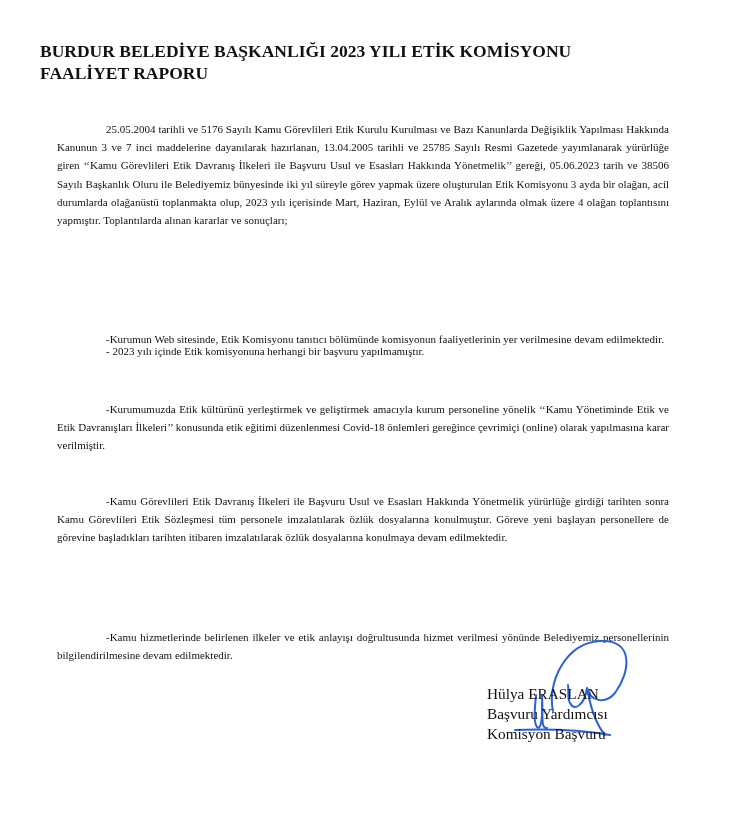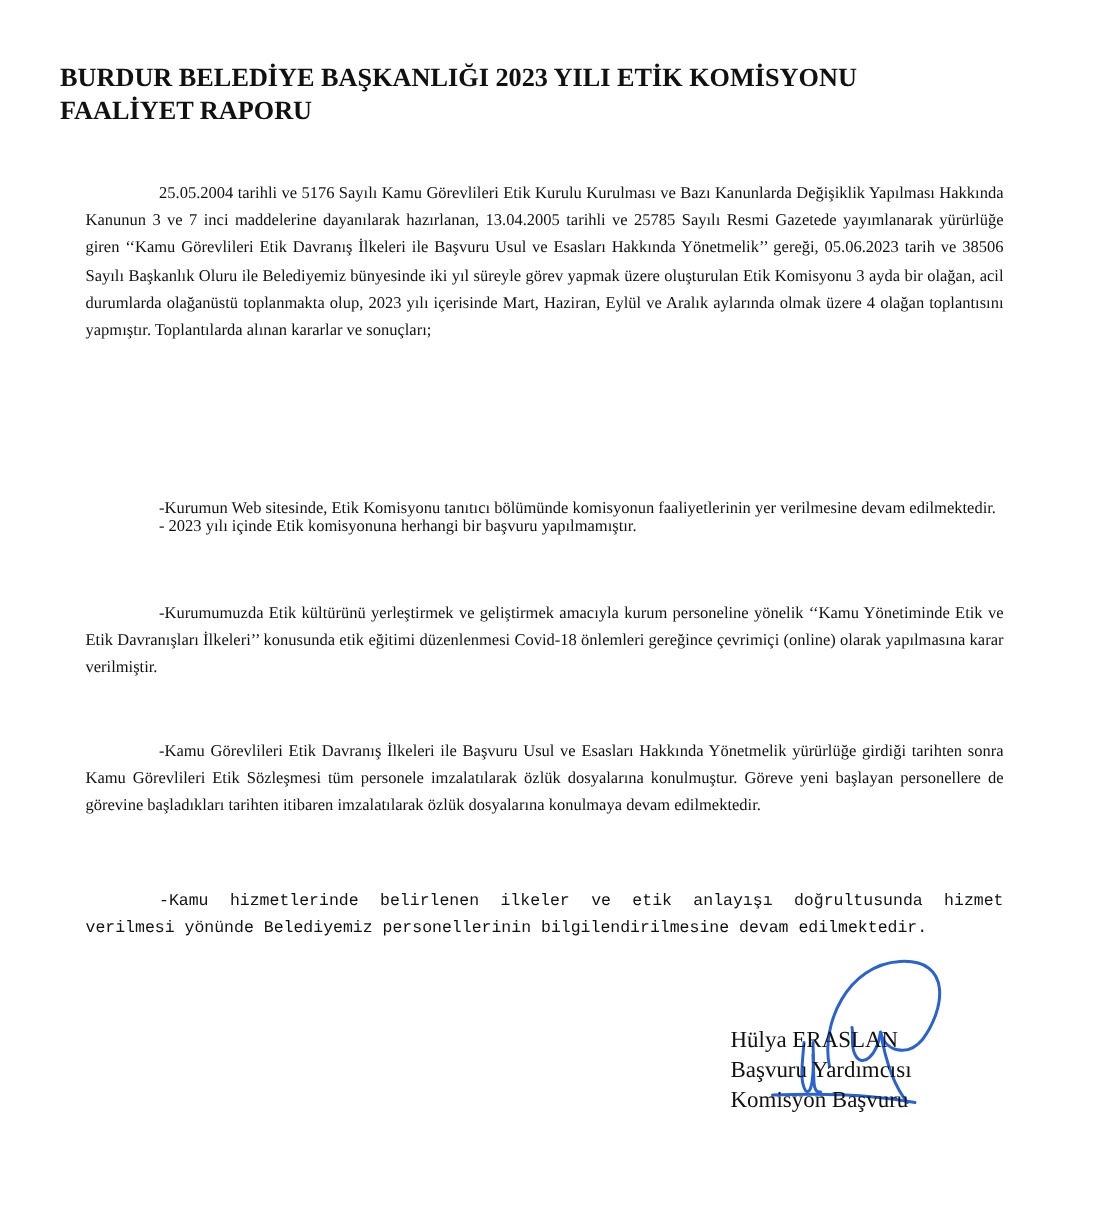--- a/index.html
+++ b/index.html
@@ -24,21 +24,21 @@
 <div class="para" style="top:120px;"><span class="indent"></span><span>25.05.2004 tarihli ve 5176 Sayılı Kamu Görevlileri Etik Kurulu Kurulması ve Bazı Kanunlarda Değişiklik Yapılması Hakkında Kanunun 3 ve 7 inci maddelerine dayanılarak hazırlanan, 13.04.2005 tarihli ve 25785 Sayılı Resmi Gazetede yayımlanarak yürürlüğe giren ‘‘Kamu Görevlileri Etik Davranış İlkeleri ile Başvuru Usul ve Esasları Hakkında Yönetmelik’’ gereği, 05.06.2023 tarih ve 38506 Sayılı Başkanlık Oluru ile Belediyemiz bünyesinde iki yıl süreyle görev yapmak üzere oluşturulan Etik Komisyonu 3 ayda bir olağan, acil durumlarda olağanüstü toplanmakta olup, 2023 yılı içerisinde Mart, Haziran, Eylül ve Aralık aylarında olmak üzere 4 olağan toplantısını yapmıştır. Toplantılarda alınan kararlar ve sonuçları;</span></div>
 
 <div class="para" style="top:308px;margin-top:34px;"><span class="indent"></span><span>- 2023 yılı içinde Etik komisyonuna herhangi bir başvuru yapılmamıştır.</span></div>
 
 <div class="para" style="top:330px;"><span class="indent"></span><span>-Kurumun Web sitesinde, Etik Komisyonu tanıtıcı bölümünde komisyonun faaliyetlerinin yer verilmesine devam edilmektedir.</span></div>
 
 <div class="para" style="top:400px;"><span class="indent"></span><span>-Kurumumuzda Etik kültürünü yerleştirmek ve geliştirmek amacıyla kurum personeline yönelik ‘‘Kamu Yönetiminde Etik ve Etik Davranışları İlkeleri’’ konusunda etik eğitimi düzenlenmesi Covid-18 önlemleri gereğince çevrimiçi (online) olarak yapılmasına karar verilmiştir.</span></div>
 
 <div class="para" style="top:492px;"><span class="indent"></span><span>-Kamu Görevlileri Etik Davranış İlkeleri ile Başvuru Usul ve Esasları Hakkında Yönetmelik yürürlüğe girdiği tarihten sonra Kamu Görevlileri Etik Sözleşmesi tüm personele imzalatılarak özlük dosyalarına konulmuştur. Göreve yeni başlayan personellere de görevine başladıkları tarihten itibaren imzalatılarak özlük dosyalarına konulmaya devam edilmektedir.</span></div>
 
-<div class="para" style="top:592px;font-family:Liberation Mono, monospace;"><span class="indent"></span><span>-Kamu hizmetlerinde belirlenen ilkeler ve etik anlayışı doğrultusunda hizmet verilmesi yönünde Belediyemiz personellerinin bilgilendirilmesine devam edilmektedir.</span></div>
+<div class="para" style="top:628px;"><span class="indent"></span><span>-Kamu hizmetlerinde belirlenen ilkeler ve etik anlayışı doğrultusunda hizmet verilmesi yönünde Belediyemiz personellerinin bilgilendirilmesine devam edilmektedir.</span></div>
 
 <svg class="signature" viewBox="0 0 150 110">
   <g fill="none" stroke="#2a62d6" stroke-width="2" stroke-linecap="round">
     <path d="M41 62 C 40 75, 38 88, 42 94 C 46 98, 48 85, 47 62"></path>
     <path d="M47 70 C 48 85, 46 96, 52 95"></path>
     <path d="M58 78 C 52 50, 70 10, 105 8 C 140 6, 135 40, 120 60 C 110 72, 95 68, 92 55 C 90 70, 80 80, 75 70 C 72 65, 74 55, 73 52"></path>
     <path d="M20 97 C 50 96, 80 96, 115 102"></path>
     <path d="M92 55 C 95 72, 100 90, 110 102"></path>
   </g>
 </svg>

